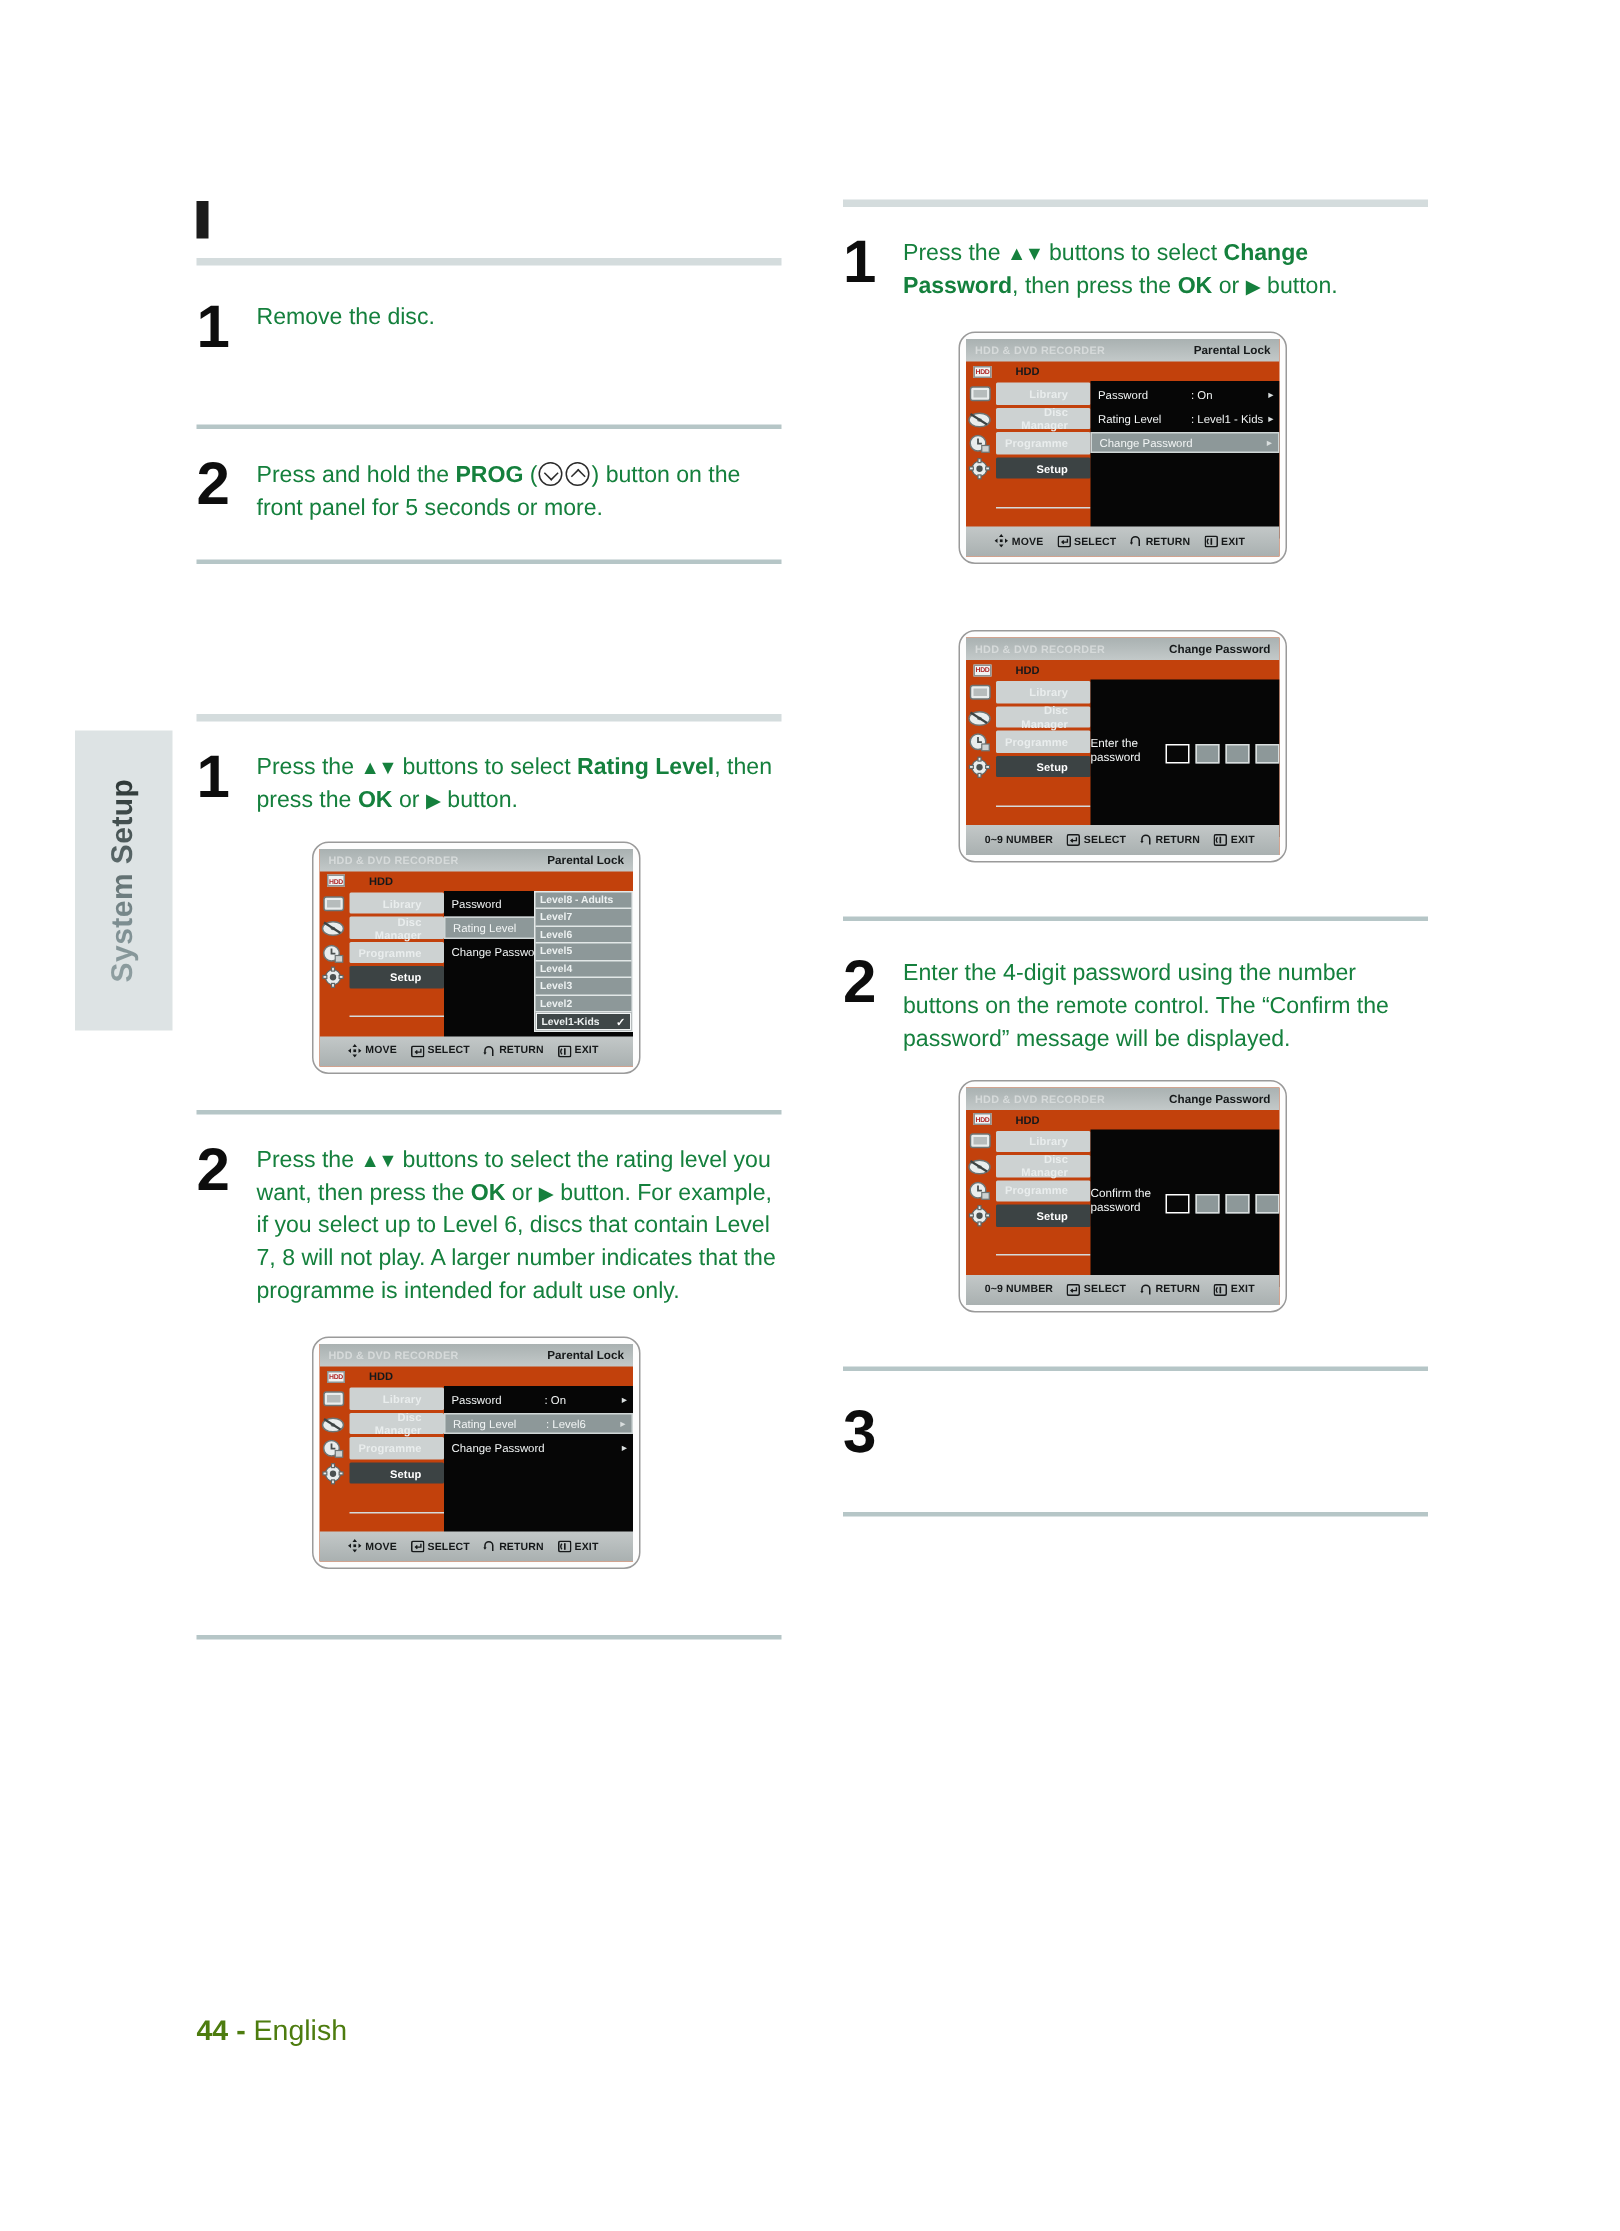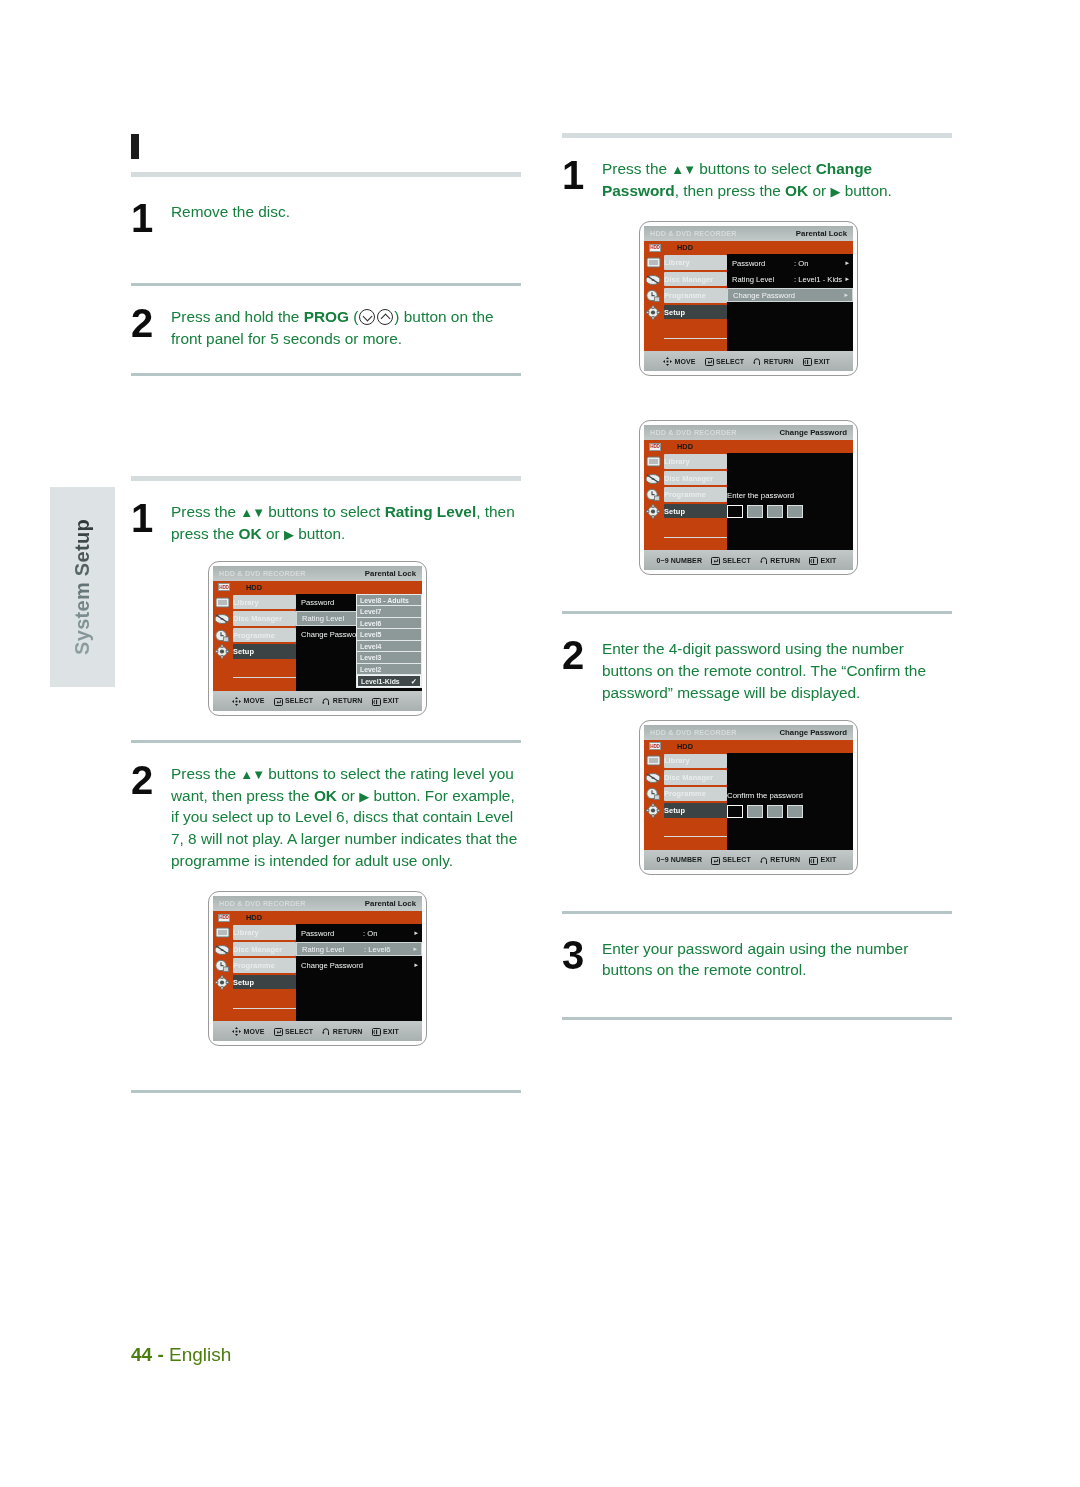--- a/index.html
+++ b/index.html
@@ -119,21 +119,21 @@
   .osd-body { display: flex; height: 105px; }
 
   
   .osd-rail { width: 83px; flex: none; padding-top: 1px; }
   .rail-item {
     height: 14.5px; margin-bottom: 2px;
     display: flex; align-items: center;
     position: relative;
   }
   .rail-item .rail-label {
-    flex: 1; padding-right: 0;
+    flex: 1; text-align: right; padding-right: 15px;
     font-size: 7.4px; color: #e9eded; font-weight: bold;
     letter-spacing: .1px;
   }
   .rail-item .rail-plate {
     position: absolute; left: 20px; right: 0; top: 0; bottom: 0;
     background: #cdd2d2; border-radius: 1px;
   }
   .rail-item.active .rail-plate { background: #3c4344; }
   .rail-item .rail-label { position: relative; z-index: 2; }
   .rail-item.active .rail-label { color: #ffffff; }
@@ -169,21 +169,21 @@
     font-size: 6.9px; font-weight: bold; color: #edf1f1;
     border-bottom: 1px solid #e2e7e7;
   }
   .dd-row:last-child { border-bottom: none; }
   .dd-row.checked { background: #3f4748; border: 1px solid #f2f5f5; }
   .dd-check { font-size: 7.5px; color: #ffffff; }
 
   
   .pw-wrap {
     position: absolute; left: 0; right: 0; top: 38px;
-    display: flex; flex-direction: column; align-items: flex-start; gap: 5px;
+    display: flex; flex-direction: row; align-items: flex-end; gap: 5px;
   }
   .pw-msg { font-size: 7.8px; color: #f4f7f7; font-weight: normal; }
   .pw-boxes { display: flex; gap: 4px; }
   .pw-box { width: 16px; height: 13px; background: #8d9899; border: 1px solid #d9dede; }
   .pw-box.first { background: #070707; border: 1.4px solid #ffffff; }
 
   
   .osd-hints {
     position: absolute; left: 0; right: 0; bottom: 0;
     height: 20px;
@@ -864,21 +864,20 @@
     </div>
   </div>
 
   <div class="sp24"></div>
     <div class="sp12"></div>
   <div class="rule-thin"></div>
   <div class="sp20"></div>
 
   <div class="step">
     <div class="step-num">3</div>
-    <div class="step-body">Enter your password again using the number buttons on the remote control.</div>
   </div>
   <div class="sp24"></div>
     <div class="sp12"></div>
   <div class="rule-thin"></div>
 </div>
 
 <div class="footer">
   <b>44</b><b> - </b><span class="lang">English</span>
 </div>
 

